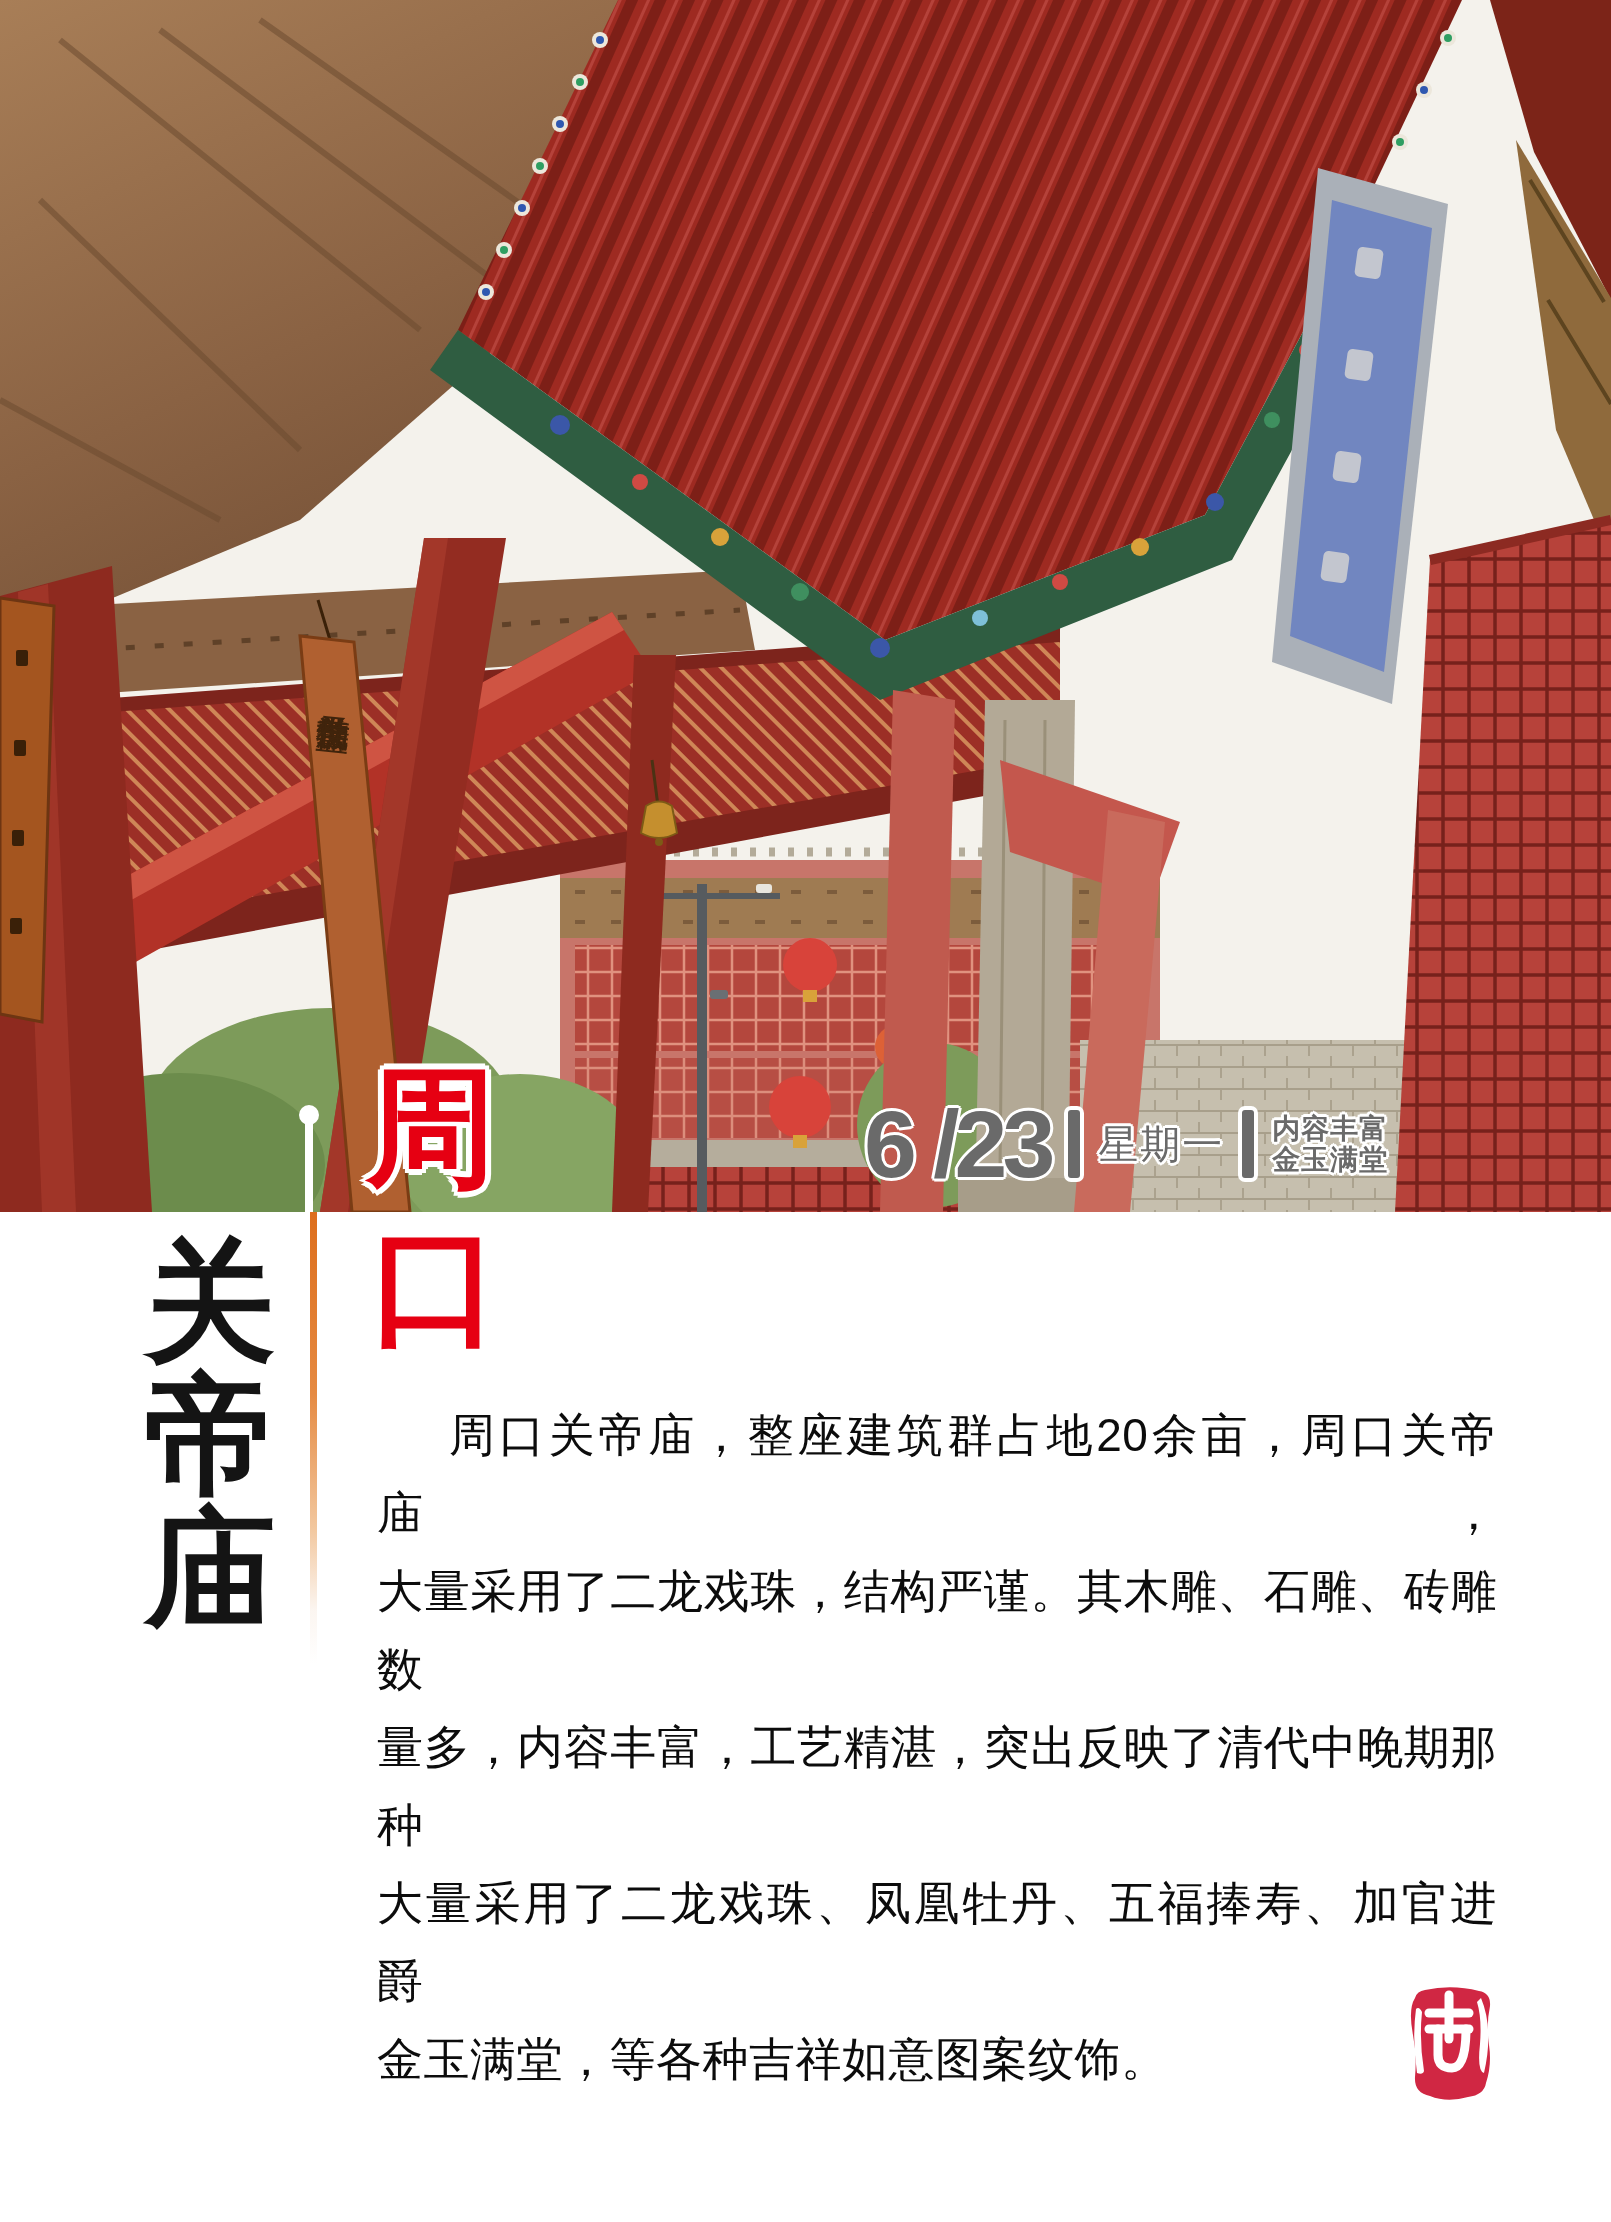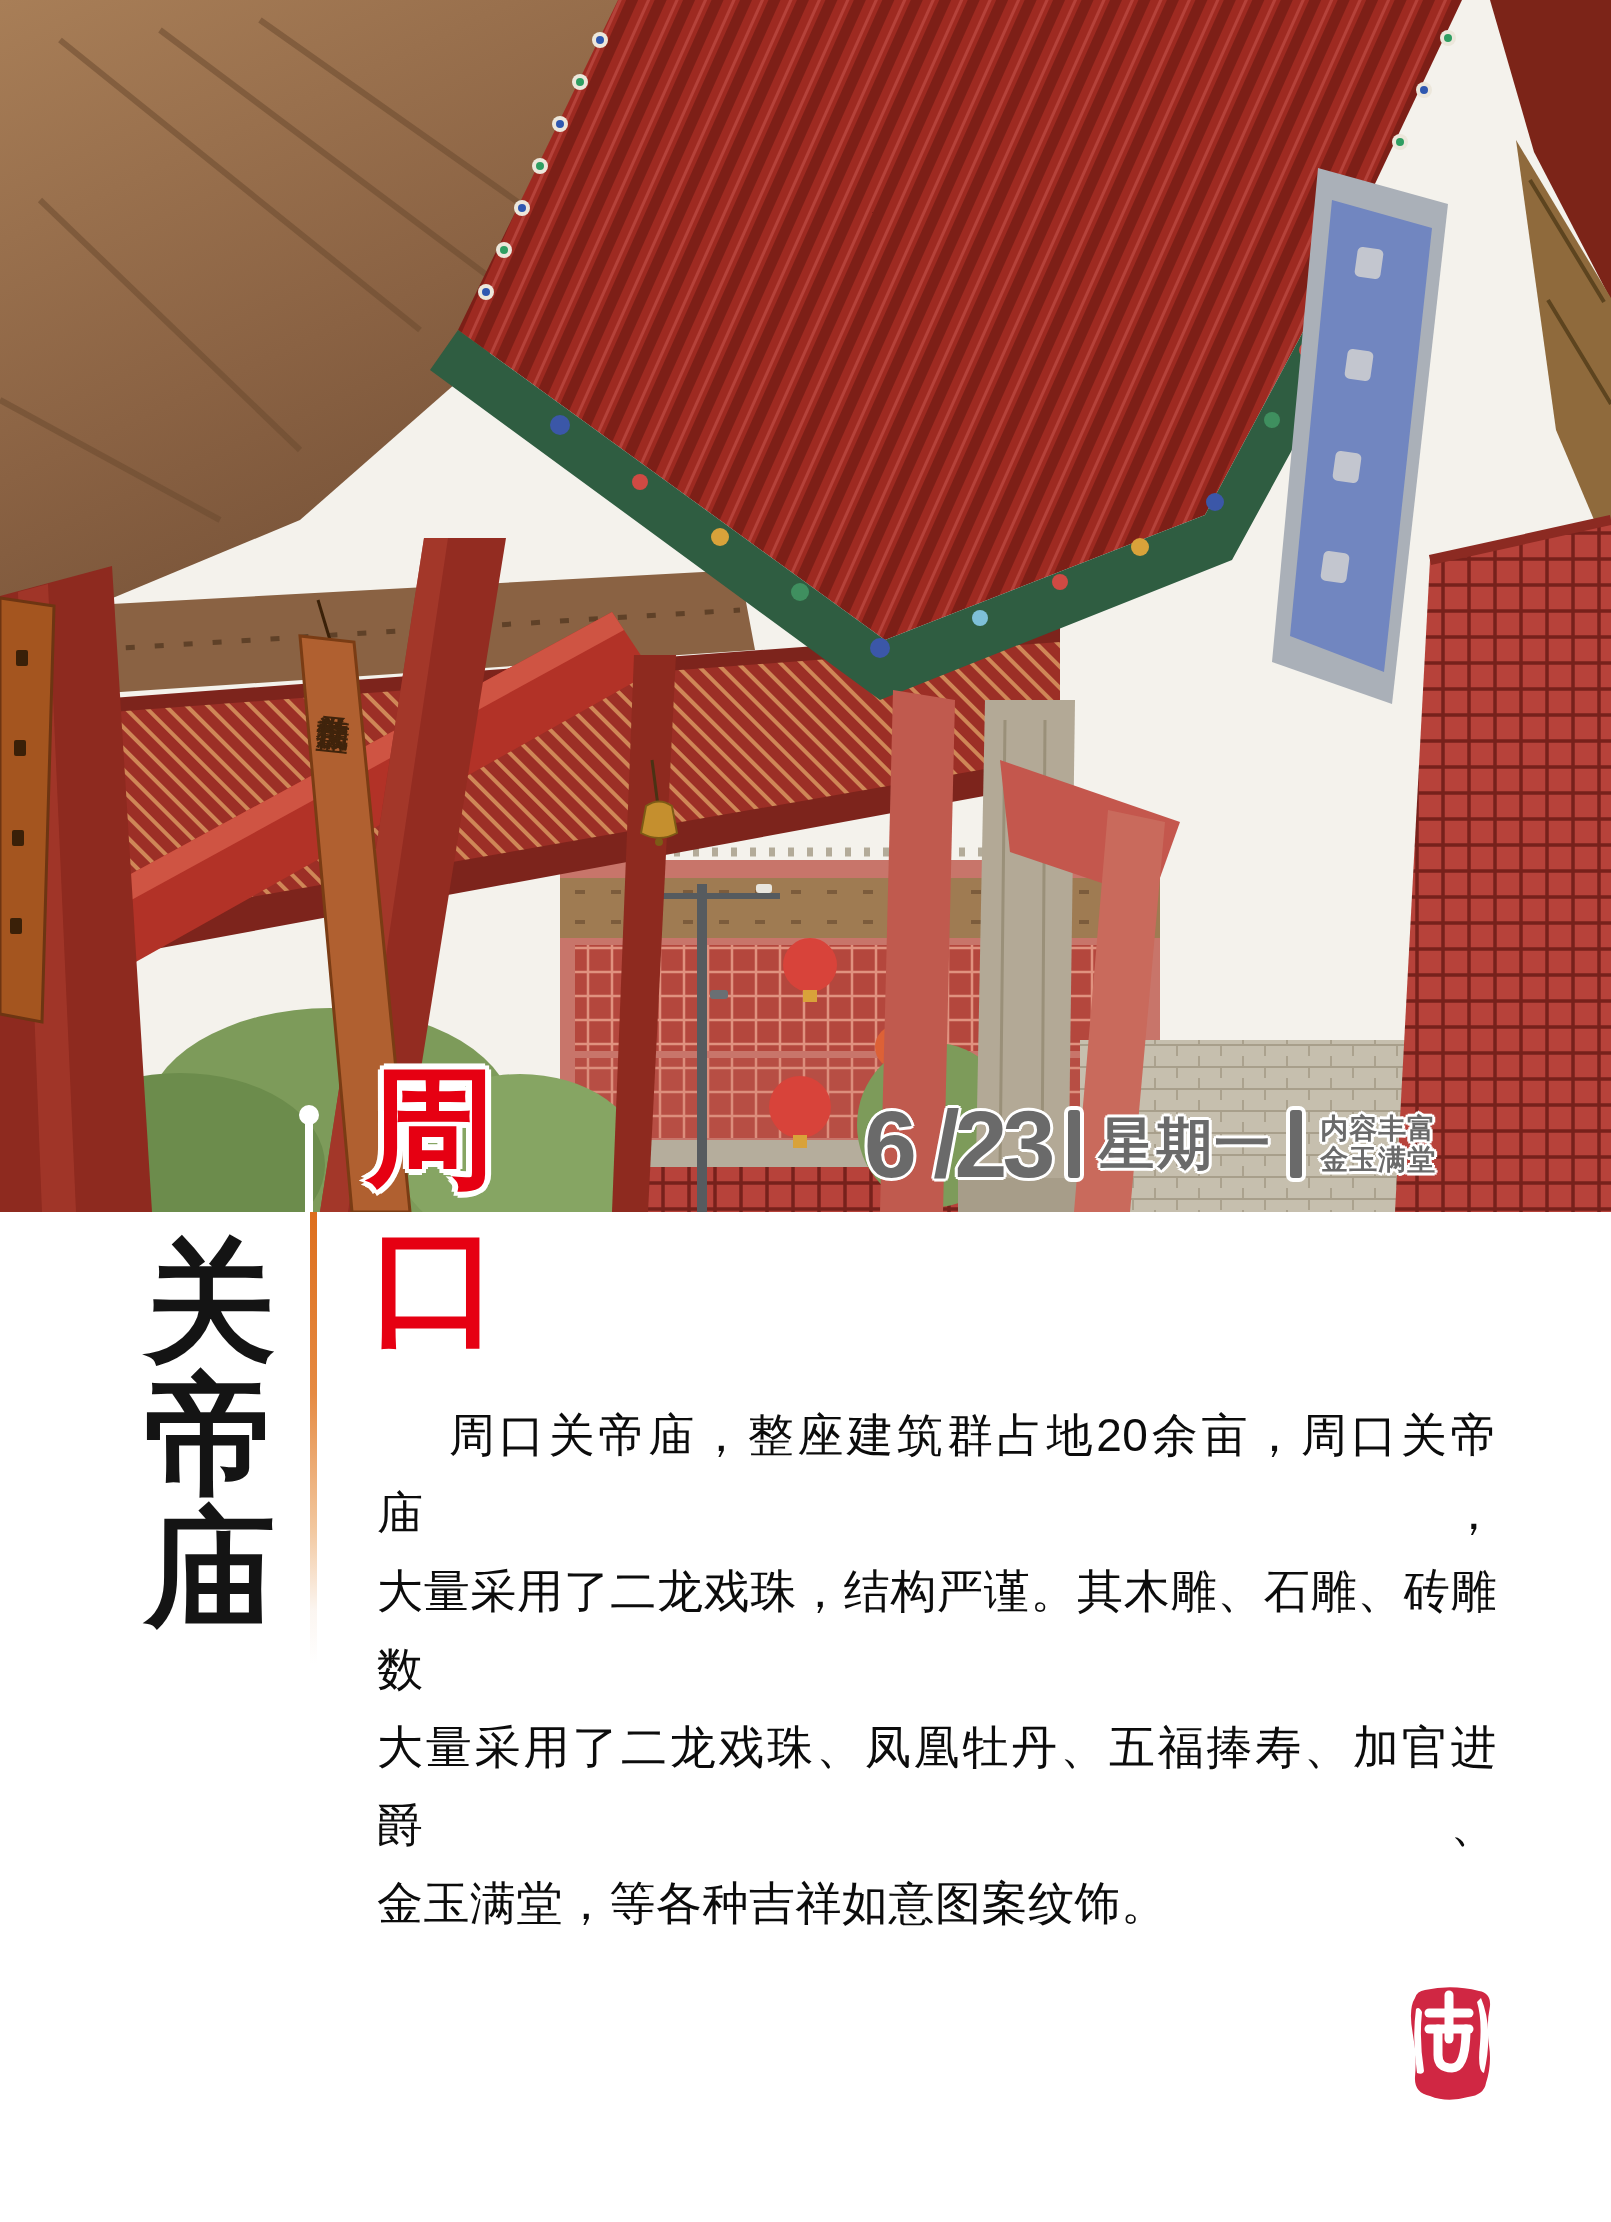--- a/index.html
+++ b/index.html
@@ -17,21 +17,21 @@
   .divider{position:absolute;left:310px;top:1212px;width:7px;height:452px;
            background:linear-gradient(180deg,#dd6e1c 0%,#e58a42 40%,#f2c79e 70%,rgba(248,236,226,0.5) 88%,rgba(255,255,255,0) 100%);}
 
   
   .date-overlay{position:absolute;left:864px;top:1094px;height:100px;display:flex;
                 align-items:center;gap:18px;color:#6a6a6a;white-space:nowrap;}
   .outline-sm{text-shadow:-3px 0 #fff,3px 0 #fff,0 -3px #fff,0 3px #fff,
               -2px -2px #fff,2px -2px #fff,-2px 2px #fff,2px 2px #fff;}
   .date-day{font-size:95px;font-weight:800;letter-spacing:-5px;line-height:1;}
   .date-bar{width:12px;height:68px;background:#6a6a6a;border-radius:3px;box-shadow:0 0 0 4px #fff;}
-  .date-weekday{font-size:56px;font-weight:700;letter-spacing:2px;line-height:1;}
+  .date-weekday{font-size:40px;font-weight:400;letter-spacing:2px;line-height:1;}
   .date-lunar{display:flex;flex-direction:column;font-size:28px;font-weight:700;line-height:31px;letter-spacing:1px;}
 
   
   .loc-char{position:absolute;font-family:"Liberation Serif","DejaVu Serif",serif;
             font-weight:700;font-size:130px;line-height:1;color:#e60012;}
   .loc-char1{left:366px;top:1064px;
              text-shadow:-6px 0 #fff,6px 0 #fff,0 -6px #fff,0 6px #fff,
              -4px -4px #fff,4px -4px #fff,-4px 4px #fff,4px 4px #fff;}
   .loc-char2{left:370px;top:1222px;}
 
@@ -250,20 +250,21 @@
 
   <div class="vtitle">
     <span>关</span>
     <span>帝</span>
     <span>庙</span>
   </div>
 
   <div class="body-text">
     <div class="body-line first">周口关帝庙，整座建筑群占地20余亩，周口关帝庙，</div>
     <div class="body-line">大量采用了二龙戏珠，结构严谨。其木雕、石雕、砖雕数</div>
+    <div class="body-line">量多，内容丰富，工艺精湛，突出反映了清代中晚期那种</div>
     <div class="body-line">大量采用了二龙戏珠、凤凰牡丹、五福捧寿、加官进爵、</div>
     <div class="body-line last">金玉满堂，等各种吉祥如意图案纹饰。</div>
   </div>
 
   <div class="seal">
     <svg viewBox="0 0 101 121">
       <path d="M24 7 Q51 1 78 8 Q90 10 89 23 Q85 42 88 62 Q91 82 85 100 Q83 112 67 114 Q46 120 29 113 Q13 110 14 94 Q16 72 12 52 Q7 26 14 15 Q16 8 24 7 Z" fill="#d02743"></path>
       <path d="M15 26 Q11 56 16 90 Q22 92 23 88 Q18 57 21 29 Q18 23 15 26 Z" fill="#ffffff"></path>
       <path d="M80 15 Q93 46 83 90 Q76 88 79 61 Q81 35 76 19 Z" fill="#ffffff"></path>
       <g stroke="#ffffff" stroke-width="9" stroke-linecap="round" fill="none">

